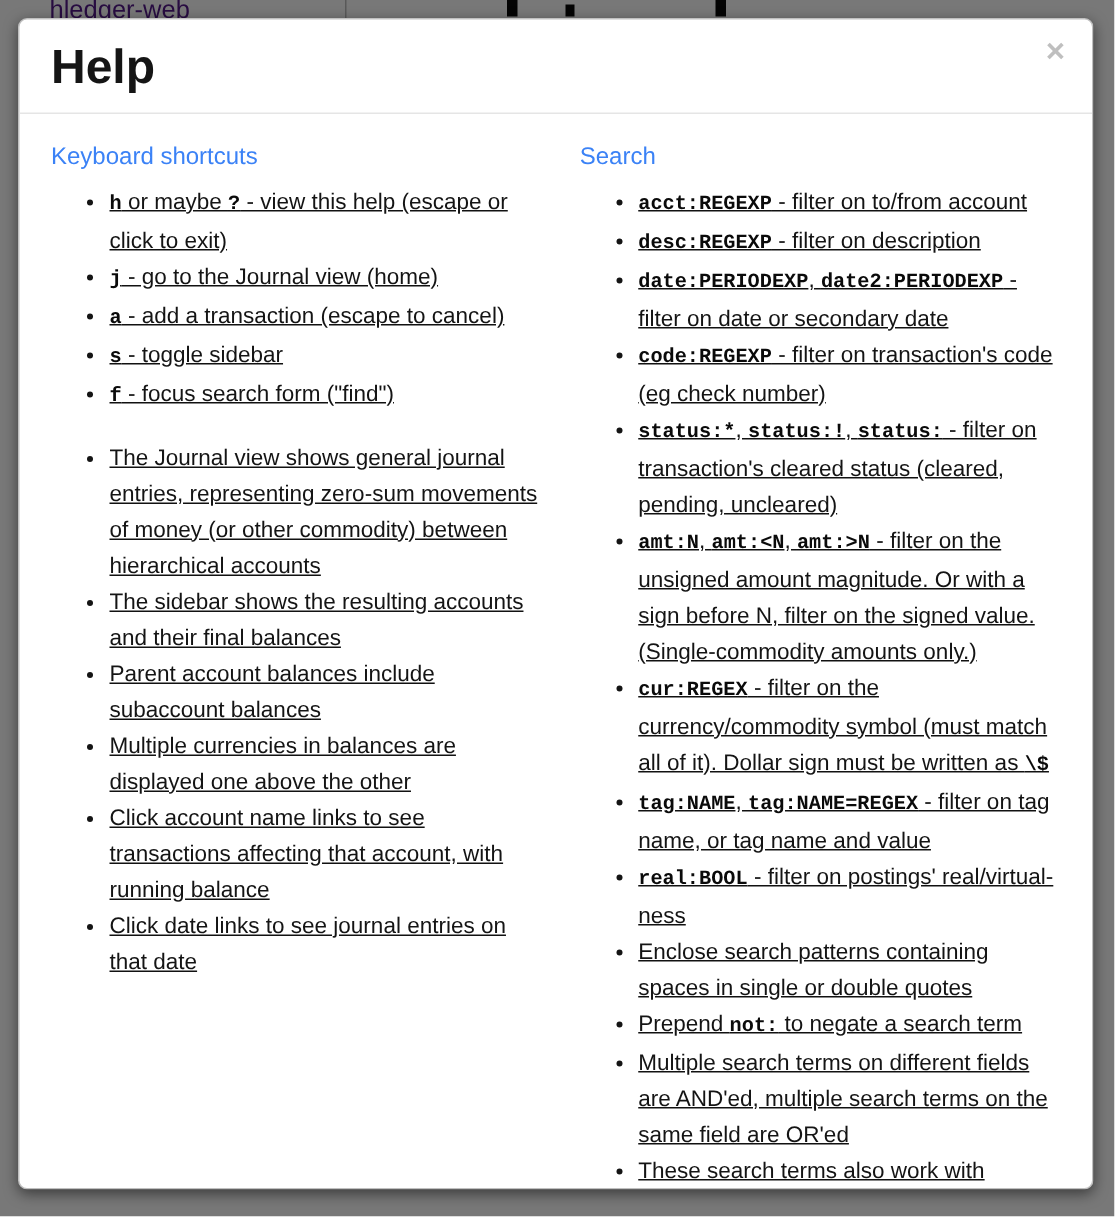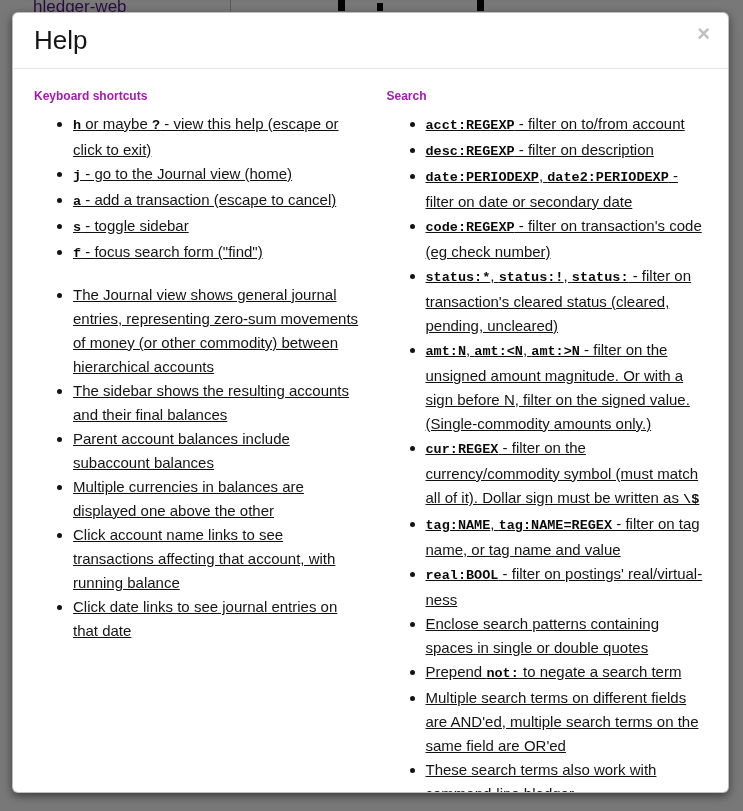--- a/index.html
+++ b/index.html
@@ -39,40 +39,40 @@
     box-sizing: border-box;
     overflow: hidden;
   }
   .modal-header {
     position: relative;
     padding: 13px 16px 12px 21px;
     border-bottom: 1px solid #e5e5e5;
   }
   .modal-title {
     margin: 0;
-    font-size: 26px; font-weight: 400; line-height: 1.15;
+    font-size: 32px; font-weight: 700; line-height: 1.15;
     color: #151515;
   }
   .close-btn {
     position: absolute; right: 14px; top: 8px;
     background: none; border: 0; padding: 2px 4px;
     font-size: 22px; font-weight: 700; line-height: 1;
     color: #bfbfbf; cursor: pointer;
     font-family: "Liberation Sans", sans-serif;
   }
 
   .modal-body { display: flex; padding: 3px 0 0 0; }
   .help-col { width: 50%; box-sizing: border-box; }
   .help-col.left  { padding: 0 10px 0 21px; }
   .help-col.right { padding: 0 20px 0 16px; }
 
   .section-heading {
-    font-size: 12px; font-weight: 700;
+    font-size: 16px; font-weight: 400;
     margin: 17px 0 9px 0;
-    color: #a21caf;
+    color: #3b82f6;
   }
   ul.help-list {
     margin: 0 0 17px 0;
     padding: 0 0 0 39px;
     list-style: disc;
     text-decoration: underline;
   }
   ul.help-list li {
     font-size: 15px;
     line-height: 24px;

